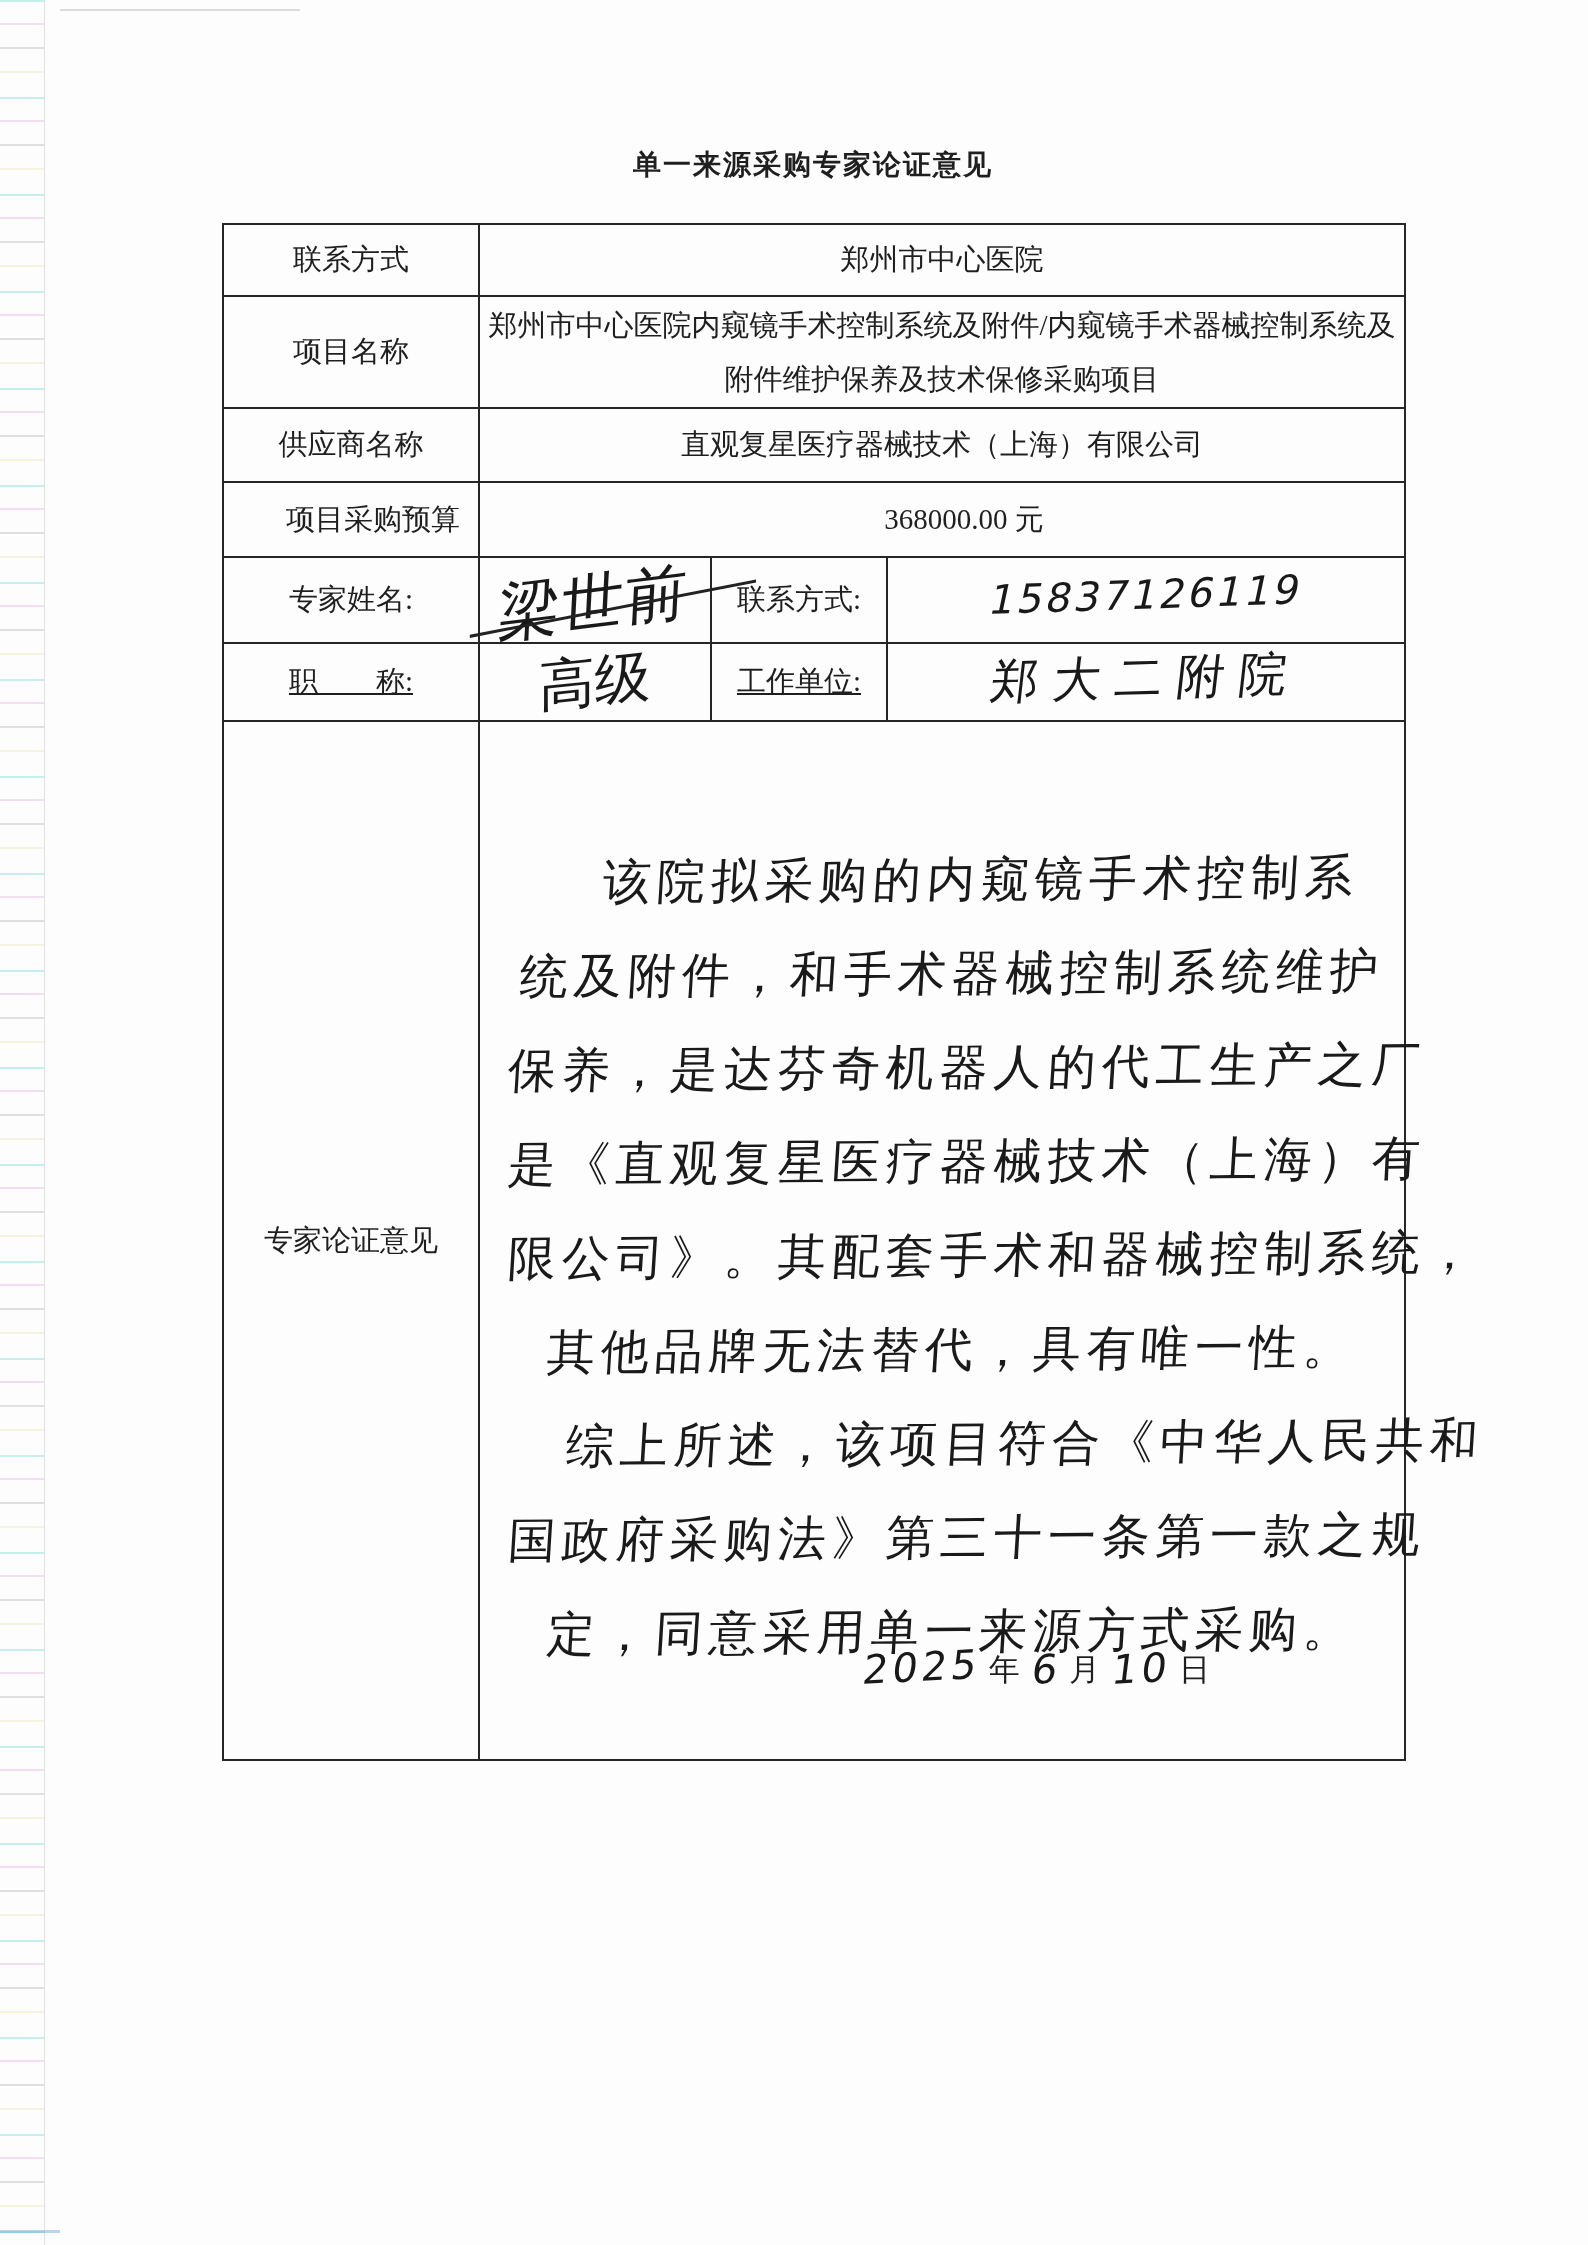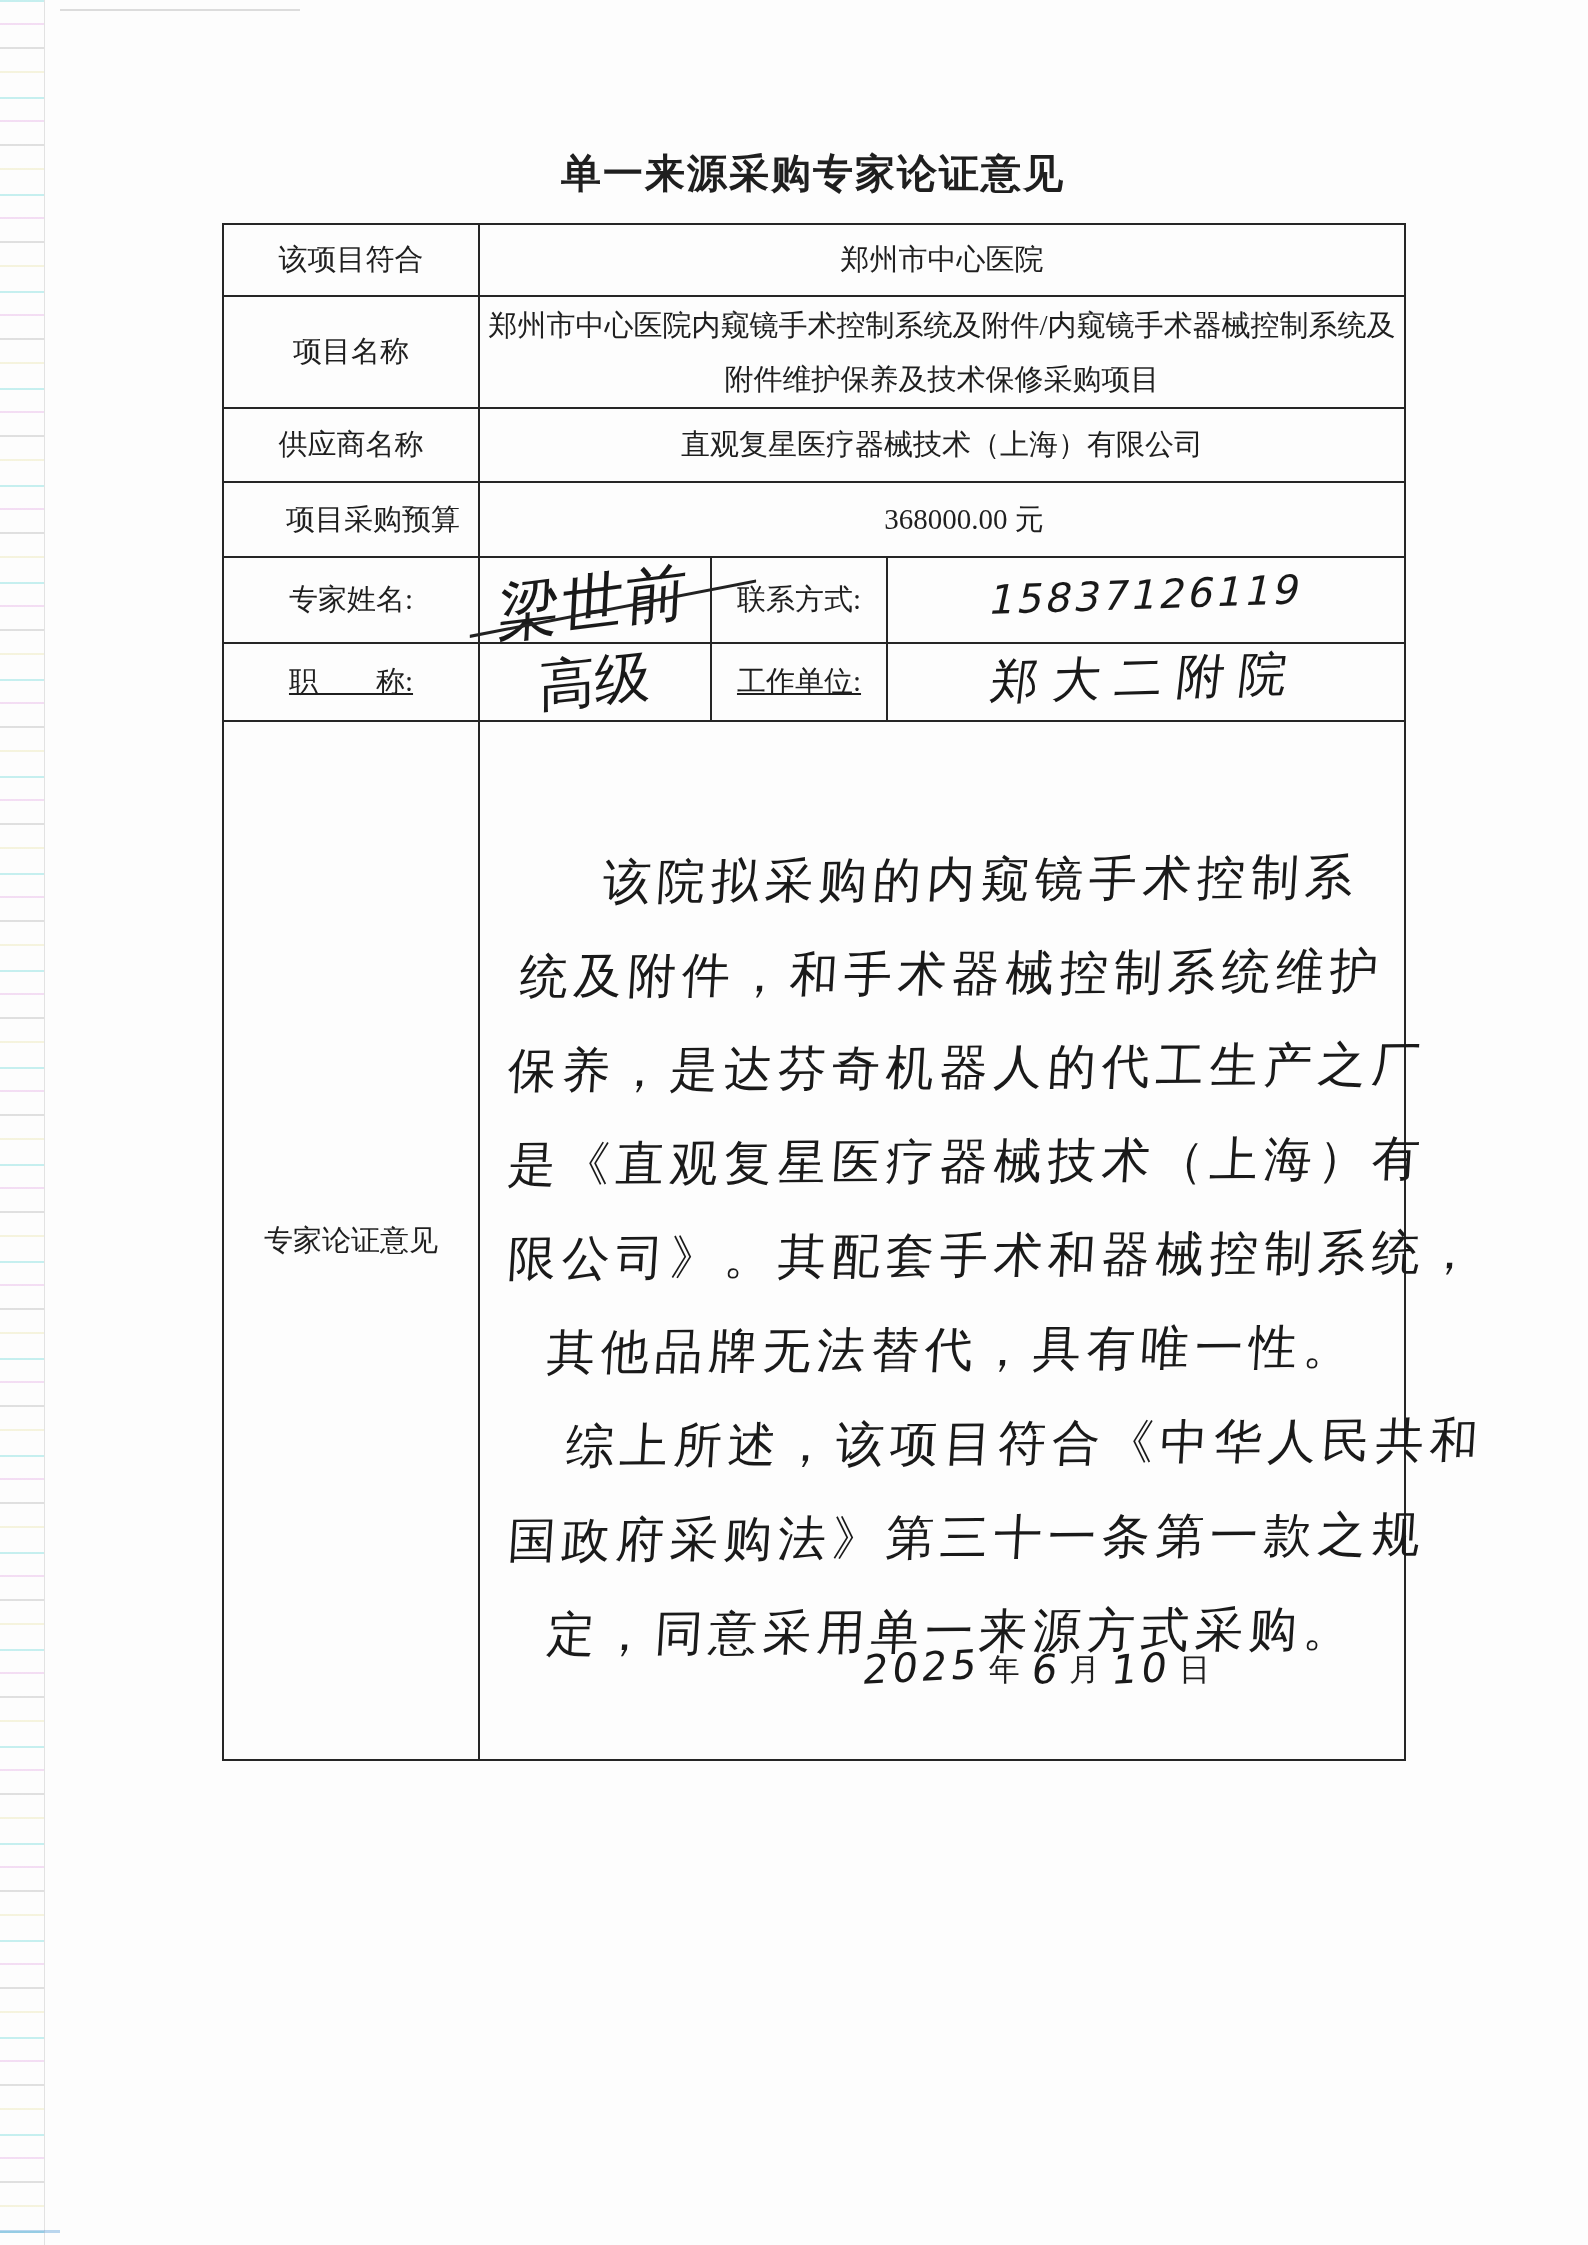--- a/index.html
+++ b/index.html
@@ -20,21 +20,21 @@
         rgba(205,95,205,0.20) 23px 25px, transparent 25px 47px,
         rgba(120,120,120,0.22) 47px 49px, transparent 49px 71px,
         rgba(210,200,80,0.18) 71px 73px, transparent 73px 97px);
     border-right:1px solid #e2e2e2;
   }
   .scan-topline{position:absolute;top:9px;left:60px;width:240px;height:2px;background:#dcdcdc;}
   .scan-botline{position:absolute;bottom:12px;left:0;width:60px;height:3px;background:rgba(60,140,210,.35);}
 
   .title{
     position:absolute;left:222px;top:146px;width:1182px;
-    text-align:center;font-size:40px;font-weight:bold;letter-spacing:2px;
+    text-align:center;font-size:28px;font-weight:bold;letter-spacing:2px;
   }
 
   table.form{
     position:absolute;left:222px;top:223px;
     width:1182px;border-collapse:collapse;table-layout:fixed;
   }
   table.form td{
     border:2px solid #262626;
     font-size:29px;
     text-align:center;vertical-align:middle;
@@ -100,21 +100,21 @@
   <table class="form">
     <colgroup>
       <col style="width:256px">
         <col style="width:232px">
         <col style="width:176px">
         <col style="width:518px">
     </colgroup>
 
     <tbody>
         <tr class="r1">
-      <td>该项目符合</td>
+      <td>联系方式</td>
       <td colspan="3">郑州市中心医院</td>
     </tr>
 
     <tr class="r2">
       <td>项目名称</td>
       <td colspan="3" class="val-wrap">郑州市中心医院内窥镜手术控制系统及附件/内窥镜手术器械控制系统及附件维护保养及技术保修采购项目</td>
     </tr>
 
     <tr class="r3">
       <td>供应商名称</td>

